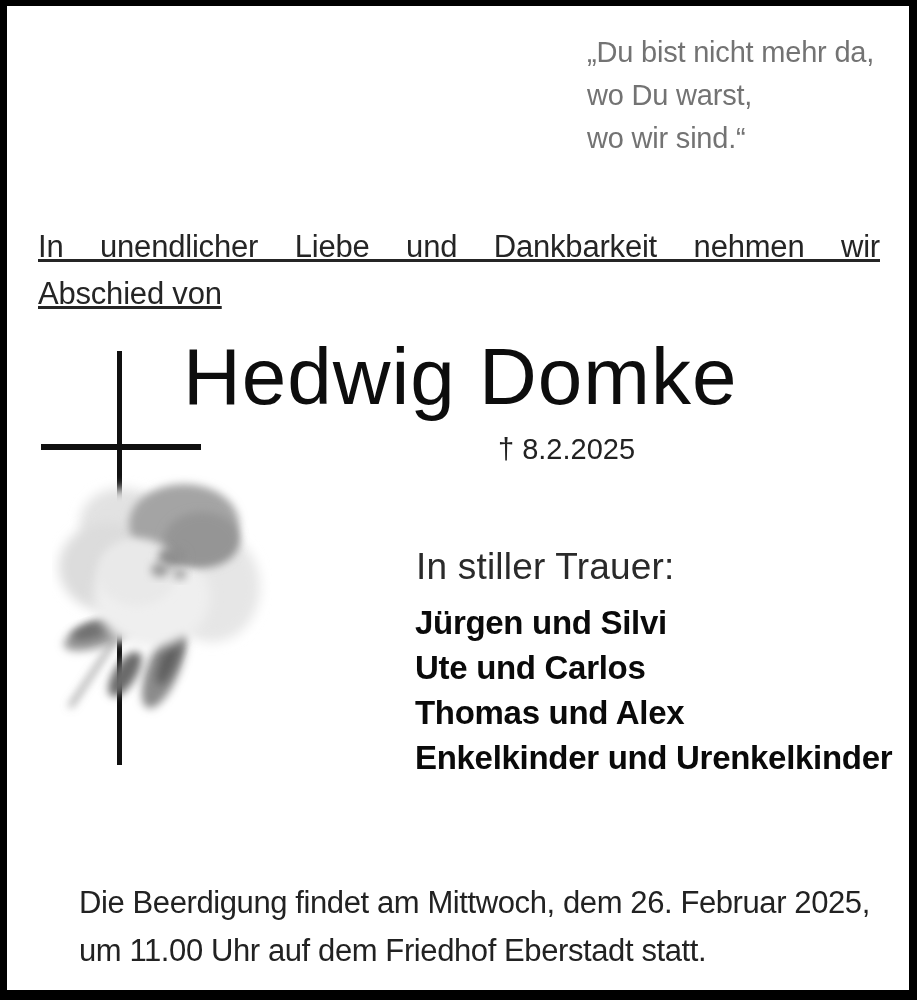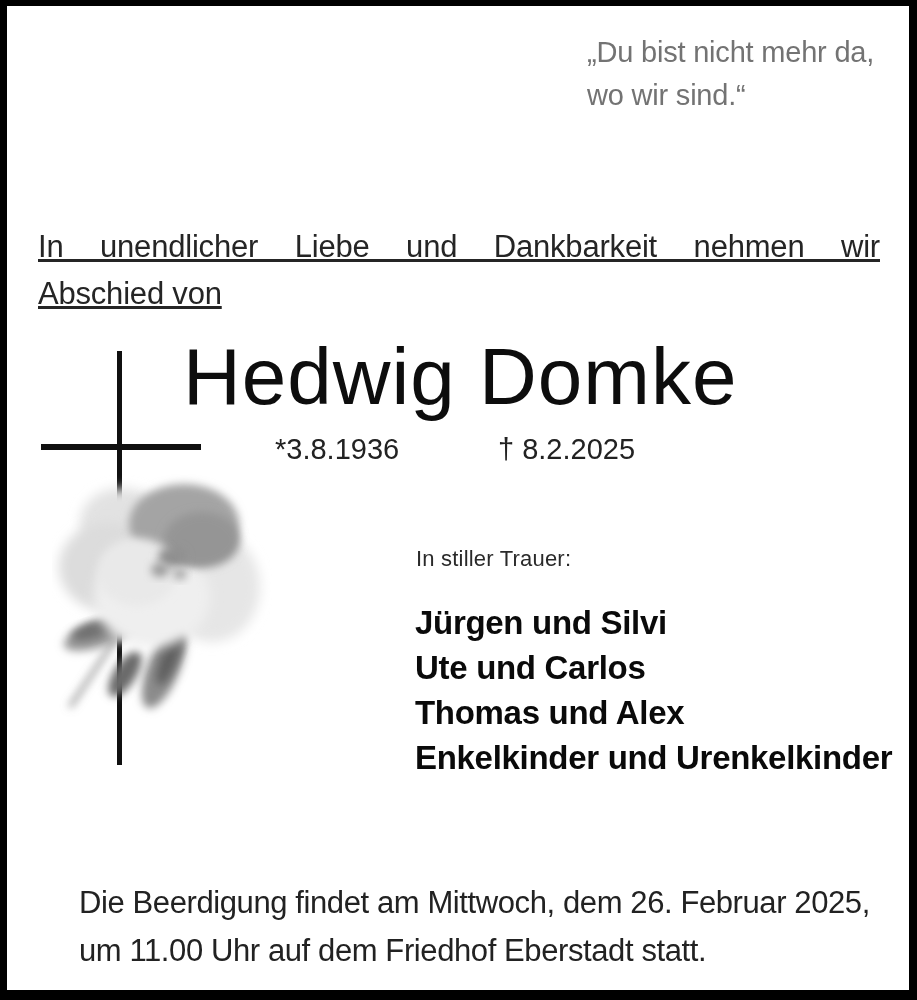--- a/index.html
+++ b/index.html
@@ -65,21 +65,21 @@
     top: 433px;
     font-size: 29px;
     color: #222222;
     white-space: nowrap;
   }
   .birth-date { left: 275px; }
   .death-date { left: 498px; }
 
   .trauer-heading {
     left: 416px; top: 546px;
-    font-size: 22px;
+    font-size: 37px;
     color: #2a2a2a;
     letter-spacing: 0.2px;
     white-space: nowrap;
     text-align: right;
   }
   .mourners {
     left: 415px; top: 600px;
     font-size: 33px;
     line-height: 45px;
     font-weight: 700;
@@ -99,20 +99,21 @@
   .funeral div { white-space: nowrap; }
 </style>
 </head>
 <body>
 
 <div class="page">
   <div class="sheet"></div>
 
   <div class="abs quote">
     <div>„Du bist nicht mehr da,</div>
+    <div>wo Du warst,</div>
     <div>wo wir sind.“</div>
   </div>
 
   <div class="abs intro">
     <div class="justify-full">In unendlicher Liebe und Dankbarkeit nehmen wir</div>
     <div>Abschied von</div>
   </div>
 
   <div class="abs cross-bar cross-vertical"></div>
   <div class="abs cross-bar cross-horizontal"></div>
@@ -144,21 +145,20 @@
     <ellipse cx="132" cy="62" rx="55" ry="40" fill="#a4a4a4" filter="url(#soft)"></ellipse>
     <ellipse cx="150" cy="78" rx="38" ry="28" fill="#959595" filter="url(#soft)"></ellipse>
 
     <ellipse cx="85" cy="110" rx="40" ry="34" fill="#e9e9e9" filter="url(#soft)"></ellipse>
     <ellipse cx="120" cy="95" rx="14" ry="10" fill="#8f8f8f" filter="url(#soft)"></ellipse>
     <ellipse cx="108" cy="108" rx="9" ry="7" fill="#9b9b9b" filter="url(#soft)"></ellipse>
     <ellipse cx="128" cy="112" rx="7" ry="6" fill="#a8a8a8" filter="url(#soft)"></ellipse>
   </svg>
 
   <div class="abs deceased-name">Hedwig Domke</div>
-  <div class="abs date birth-date">*3.8.1936</div>
   <div class="abs date death-date">† 8.2.2025</div>
 
   <div class="abs trauer-heading">In stiller Trauer:</div>
   <div class="abs mourners">
     <div>Jürgen und Silvi</div>
     <div>Ute und Carlos</div>
     <div>Thomas und Alex</div>
     <div>Enkelkinder und Urenkelkinder</div>
   </div>
 

